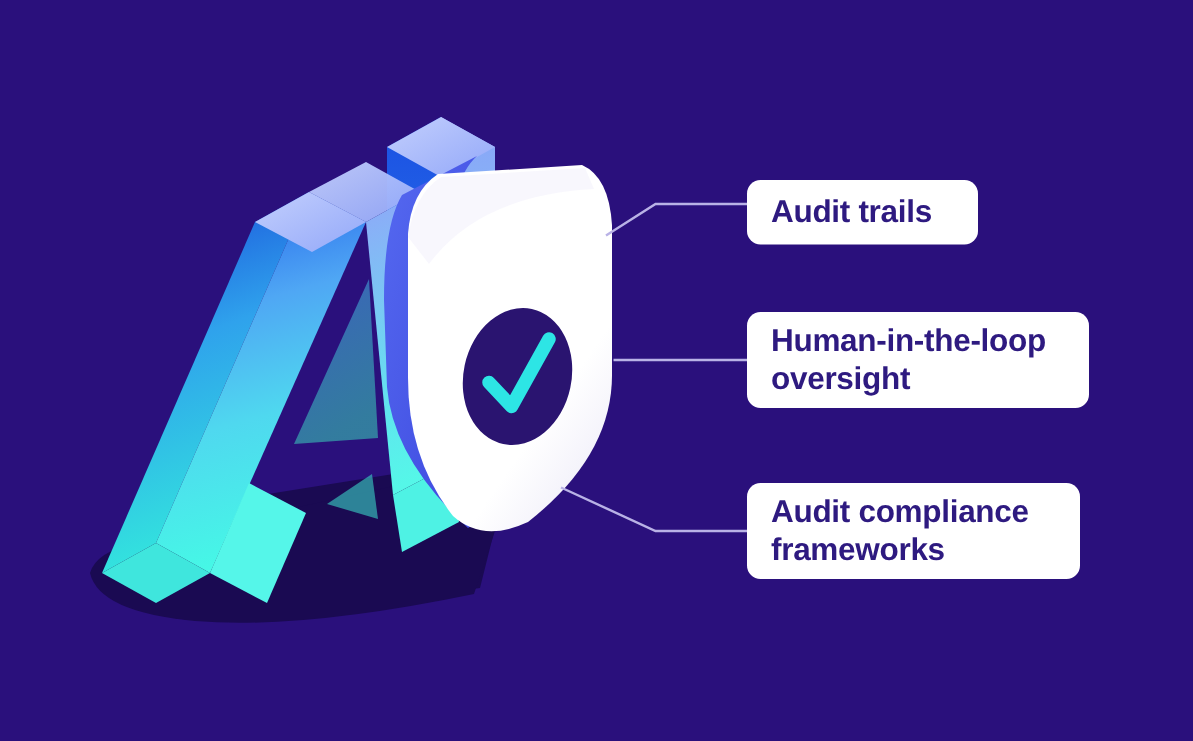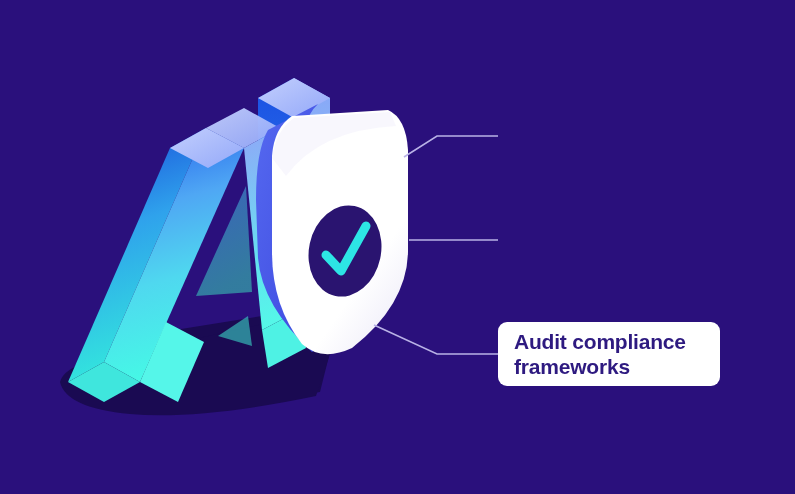--- a/index.html
+++ b/index.html
@@ -146,20 +146,27 @@
       <path d="M 326 255 L 341 271 L 366 226" fill="none" stroke="#2de5e5" stroke-width="9" stroke-linecap="round" stroke-linejoin="round"></path>
     </g>
 
     <g stroke="#b9b2e6" stroke-width="1.6" fill="none">
       <path d="M 404 157 L 437 136 L 498 136"></path>
       <path d="M 409 240 L 498 240"></path>
       <path d="M 374 325 L 437 354 L 498 354"></path>
     </g>
   </svg>
 
+  <div class="callout" id="callout-1">
+    <span class="callout-text">Audit trails</span>
+  </div>
 
+  <div class="callout" id="callout-2">
+    <span class="callout-text">Human-in-the-loop
+oversight</span>
+  </div>
 
   <div class="callout" id="callout-3">
     <span class="callout-text">Audit compliance
 frameworks</span>
   </div>
 
 </div>
 
 </body></html>

